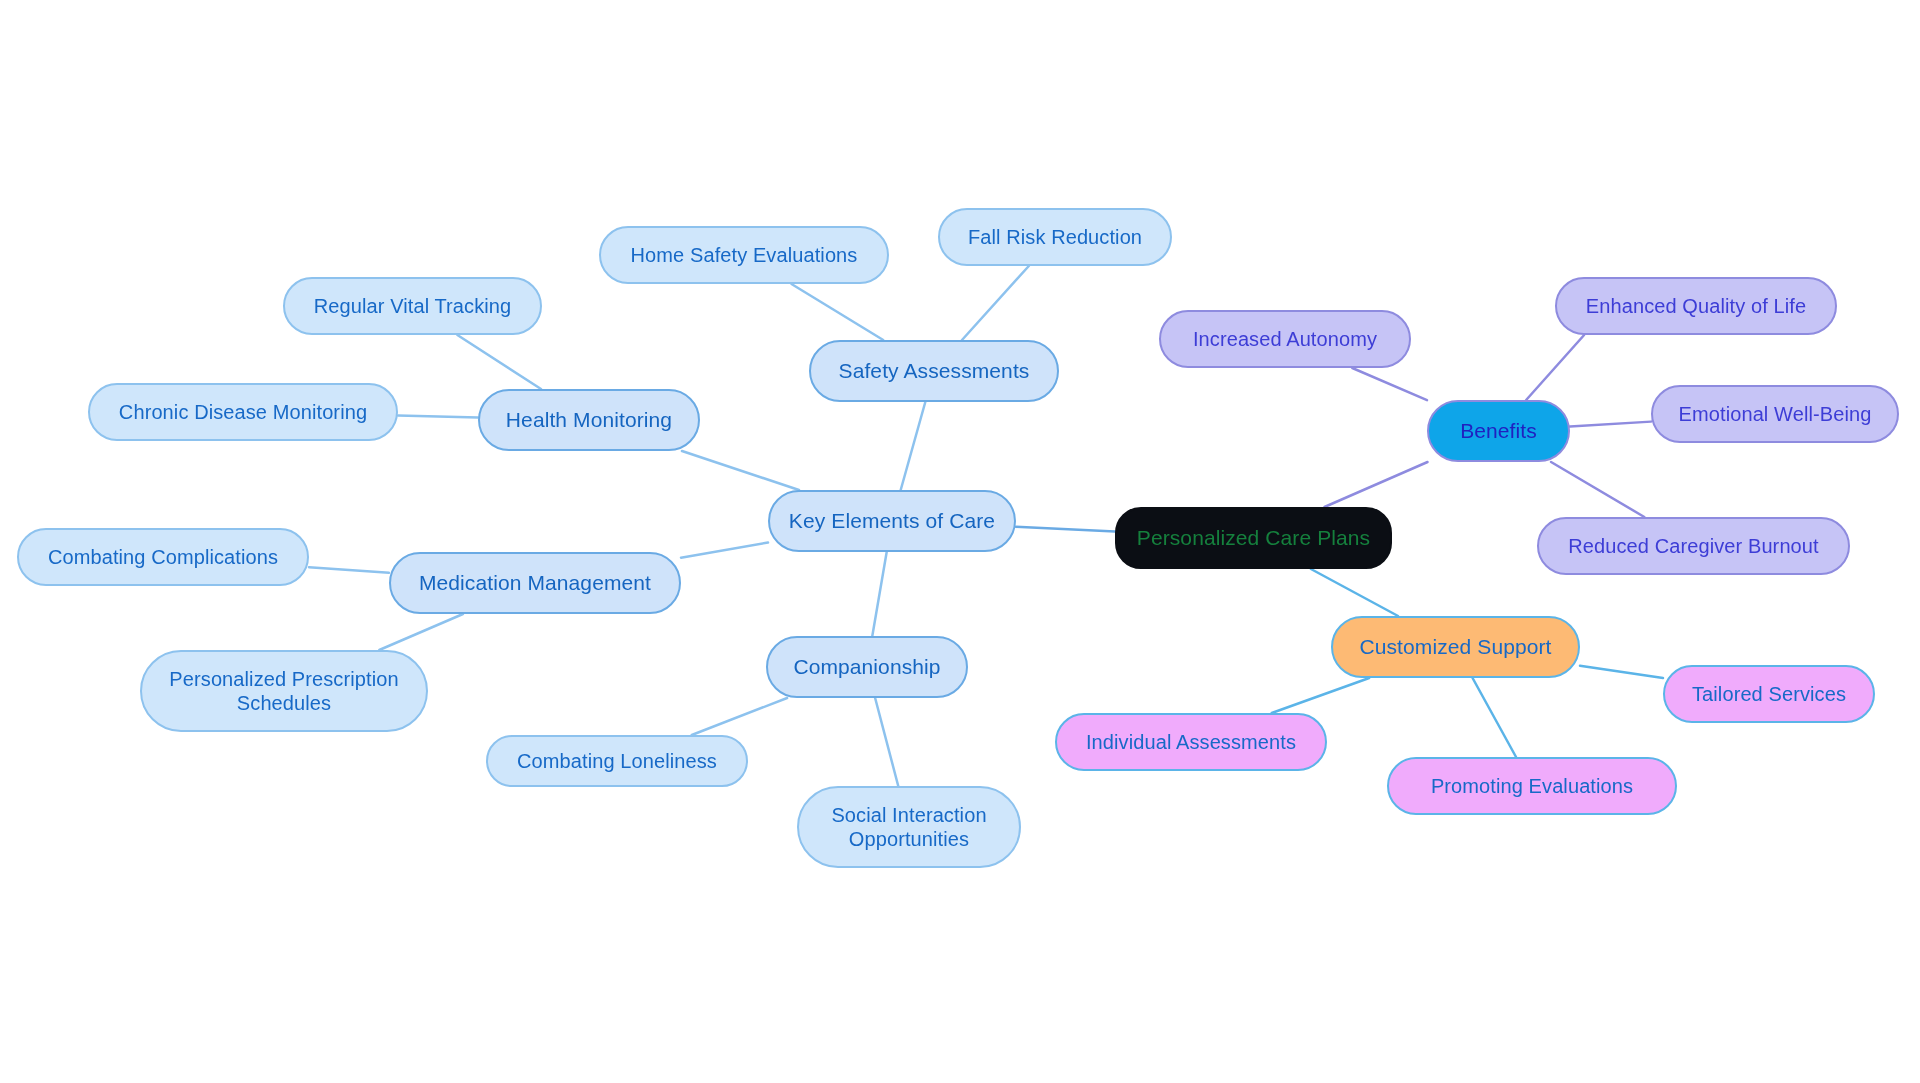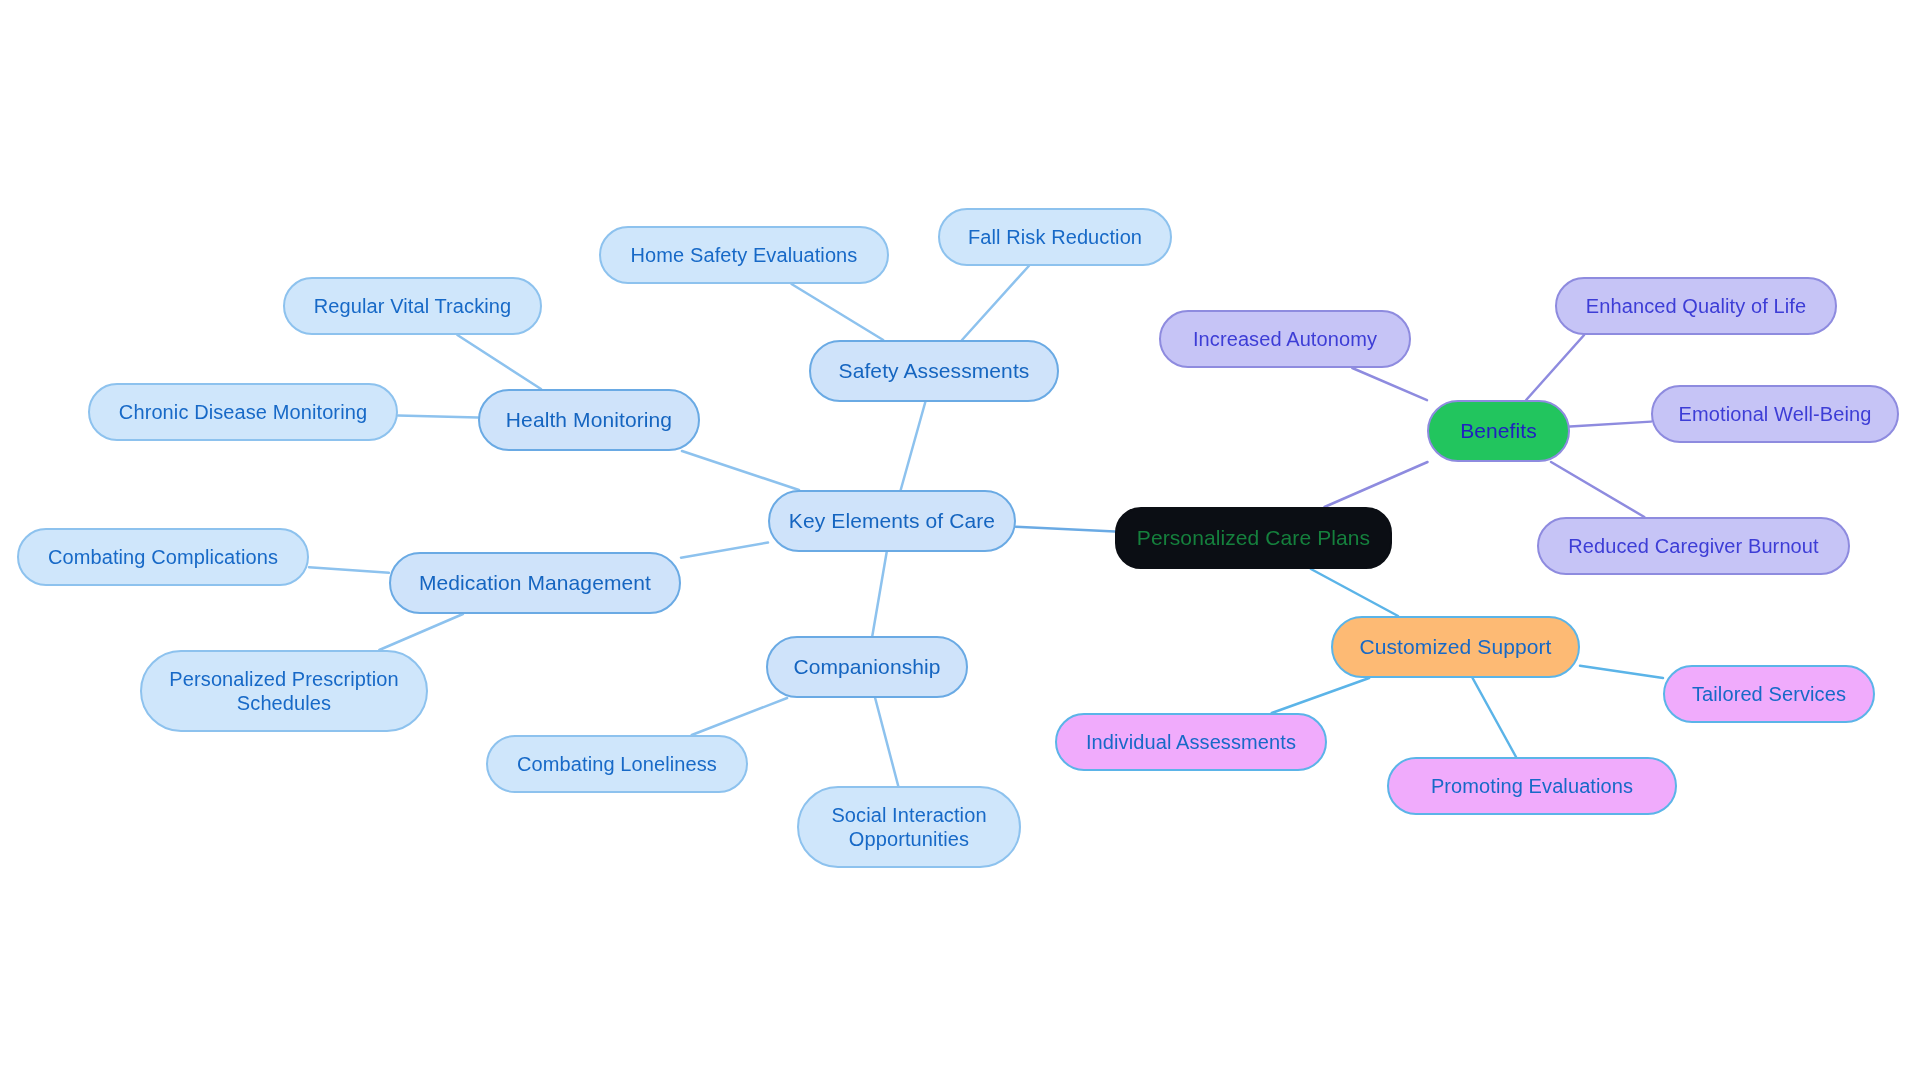--- a/index.html
+++ b/index.html
@@ -55,21 +55,21 @@
     color: #1565c0;
     font-size: 21px;
   }
   .node-leaf-blue {
     background: #cfe6fb;
     border-color: #8dc2ee;
     color: #1769c7;
     font-size: 20px;
   }
   .node-branch-purple {
-    background: #22c55e;
+    background: #0ea5e9;
     border-color: #8e8bdf;
     color: #2020c0;
     font-size: 21px;
   }
   .node-leaf-purple {
     background: #c6c4f6;
     border-color: #8e8bdf;
     color: #3d3dd6;
     font-size: 20px;
   }
@@ -121,21 +121,21 @@
       <div class="node node-leaf-blue" style="left: 283px; top: 277px; width: 259px; height: 58px;">Regular Vital Tracking</div>
       <div class="node node-leaf-blue" style="left: 88px; top: 383px; width: 310px; height: 58px;">Chronic Disease Monitoring</div>
       <div class="node node-branch-blue" style="left: 809px; top: 340px; width: 250px; height: 62px;">Safety Assessments</div>
       <div class="node node-leaf-blue" style="left: 599px; top: 226px; width: 290px; height: 58px; text-align: right;">Home Safety Evaluations</div>
       <div class="node node-leaf-blue" style="left: 938px; top: 208px; width: 234px; height: 58px;">Fall Risk Reduction</div>
       <div class="node node-branch-blue" style="left: 389px; top: 552px; width: 292px; height: 62px;">Medication Management</div>
       <div class="node node-leaf-blue" style="left: 17px; top: 528px; width: 292px; height: 58px;">Combating Complications</div>
       <div class="node node-leaf-blue" style="left: 140px; top: 650px; width: 288px; height: 82px;">Personalized Prescription
 Schedules</div>
       <div class="node node-branch-blue" style="left: 766px; top: 636px; width: 202px; height: 62px;">Companionship</div>
-      <div class="node node-leaf-blue" style="left: 486px; top: 735px; width: 262px; height: 58px;">Combating Loneliness</div>
+      <div class="node node-leaf-blue" style="left: 486px; top: 735px; width: 262px; height: 52px;">Combating Loneliness</div>
       <div class="node node-leaf-blue" style="left: 797px; top: 786px; width: 224px; height: 82px;">Social Interaction
 Opportunities</div>
       <div class="node node-branch-purple" style="left: 1427px; top: 400px; width: 143px; height: 62px;">Benefits</div>
       <div class="node node-leaf-purple" style="left: 1159px; top: 310px; width: 252px; height: 58px;">Increased Autonomy</div>
       <div class="node node-leaf-purple" style="left: 1555px; top: 277px; width: 282px; height: 58px;">Enhanced Quality of Life</div>
       <div class="node node-leaf-purple" style="left: 1651px; top: 385px; width: 248px; height: 58px;">Emotional Well-Being</div>
       <div class="node node-leaf-purple" style="left: 1537px; top: 517px; width: 313px; height: 58px;">Reduced Caregiver Burnout</div>
       <div class="node node-branch-cyan" style="left: 1331px; top: 616px; width: 249px; height: 62px;">Customized Support</div>
       <div class="node node-leaf-cyan" style="left: 1055px; top: 713px; width: 272px; height: 58px;">Individual Assessments</div>
       <div class="node node-leaf-cyan" style="left: 1663px; top: 665px; width: 212px; height: 58px;">Tailored Services</div>

